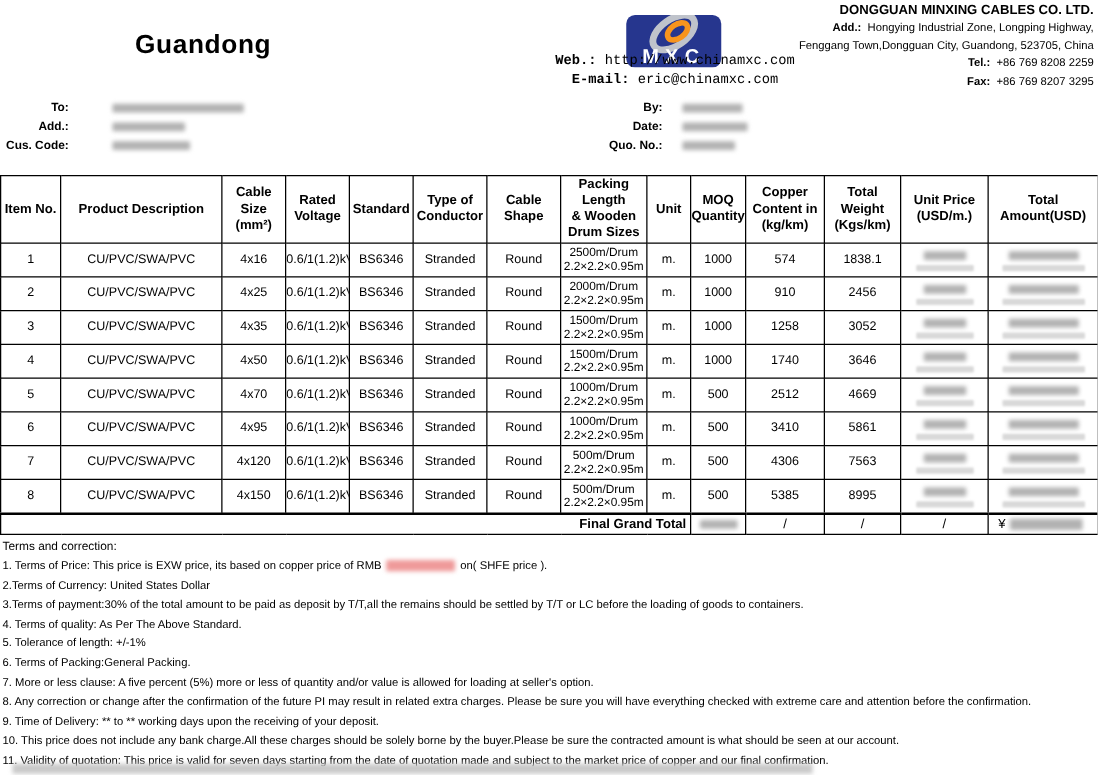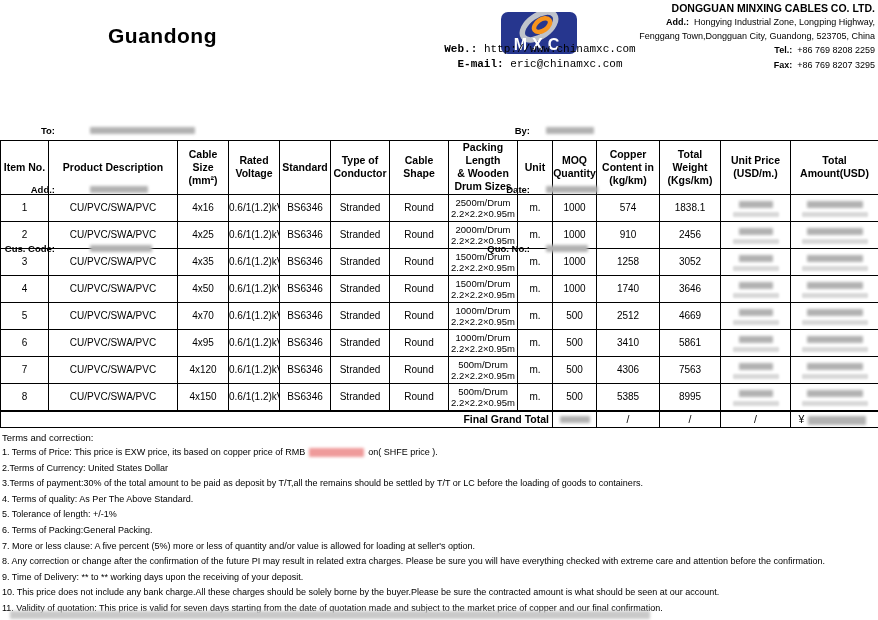--- a/index.html
+++ b/index.html
@@ -11,21 +11,21 @@
   .page-title{position:absolute;left:108px;top:24px;font-size:21px;font-weight:bold;letter-spacing:.5px;}
   .logo-wrap{position:absolute;left:486px;top:12px;}
   .weblines{position:absolute;left:420px;top:42px;width:240px;text-align:center;font-size:11px;line-height:15px;font-family:Liberation Mono, monospace;}
   .weblines b{font-weight:bold;}
   .coinfo{position:absolute;right:3px;top:2px;text-align:right;font-size:9px;line-height:14.2px;}
   .coname{font-size:10.5px;font-weight:bold;line-height:13px;}
   .coinfo b{font-weight:bold;}
 
   
   .meta{position:absolute;top:79px;left:0;width:878px;font-size:9.5px;}
-  .meta-row{display:flex;align-items:center;height:15.2px;margin-top:44px;}
+  .meta-row{display:flex;align-items:center;height:15.2px;}
   .mlabel{font-weight:bold;text-align:right;}
   .meta-left .mlabel{width:55px;}
   .meta-left .redact{margin-left:35px;}
   .meta-right{position:absolute;left:440px;top:0;}
   .meta-right .mlabel{width:90px;}
   .meta-right .redact{margin-left:16px;}
 
   
   .redact{background:#b2b2b2;filter:blur(1.6px);border-radius:1px;height:7px;}
   .redact.light{background:#d9d9d9;filter:blur(1px);}

